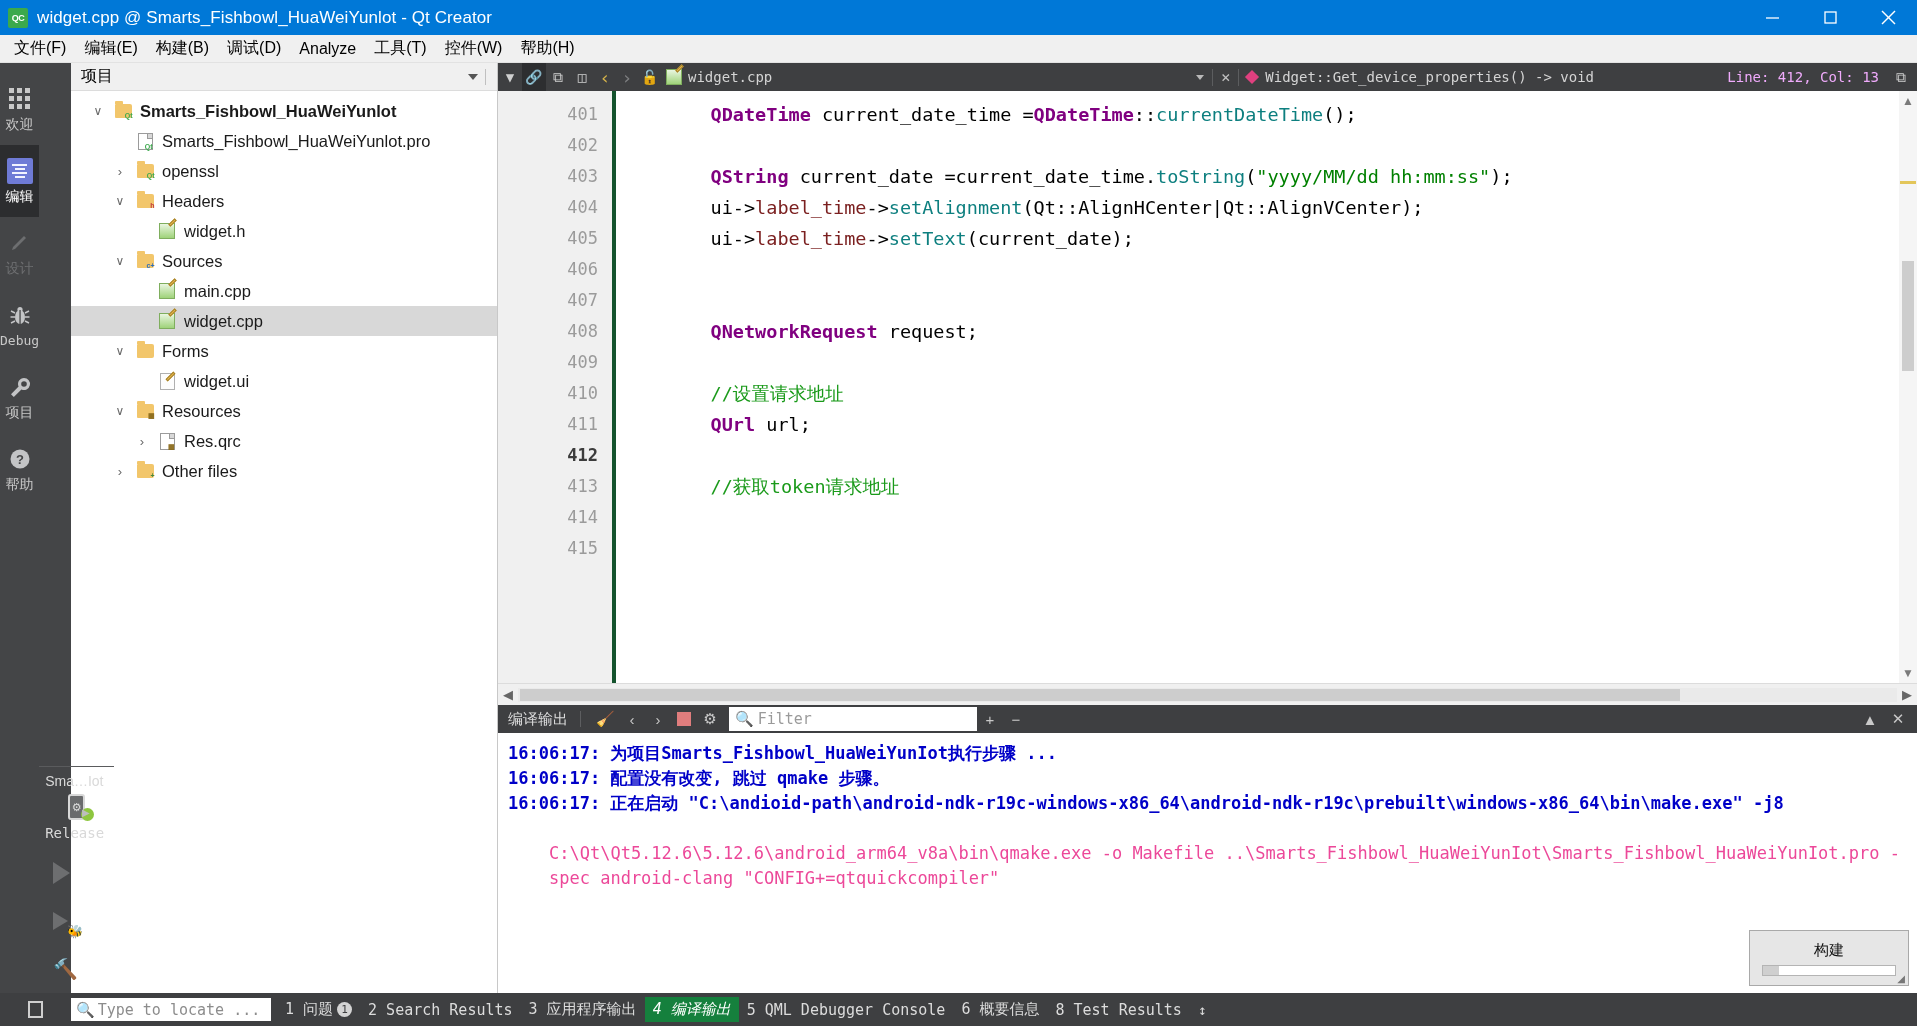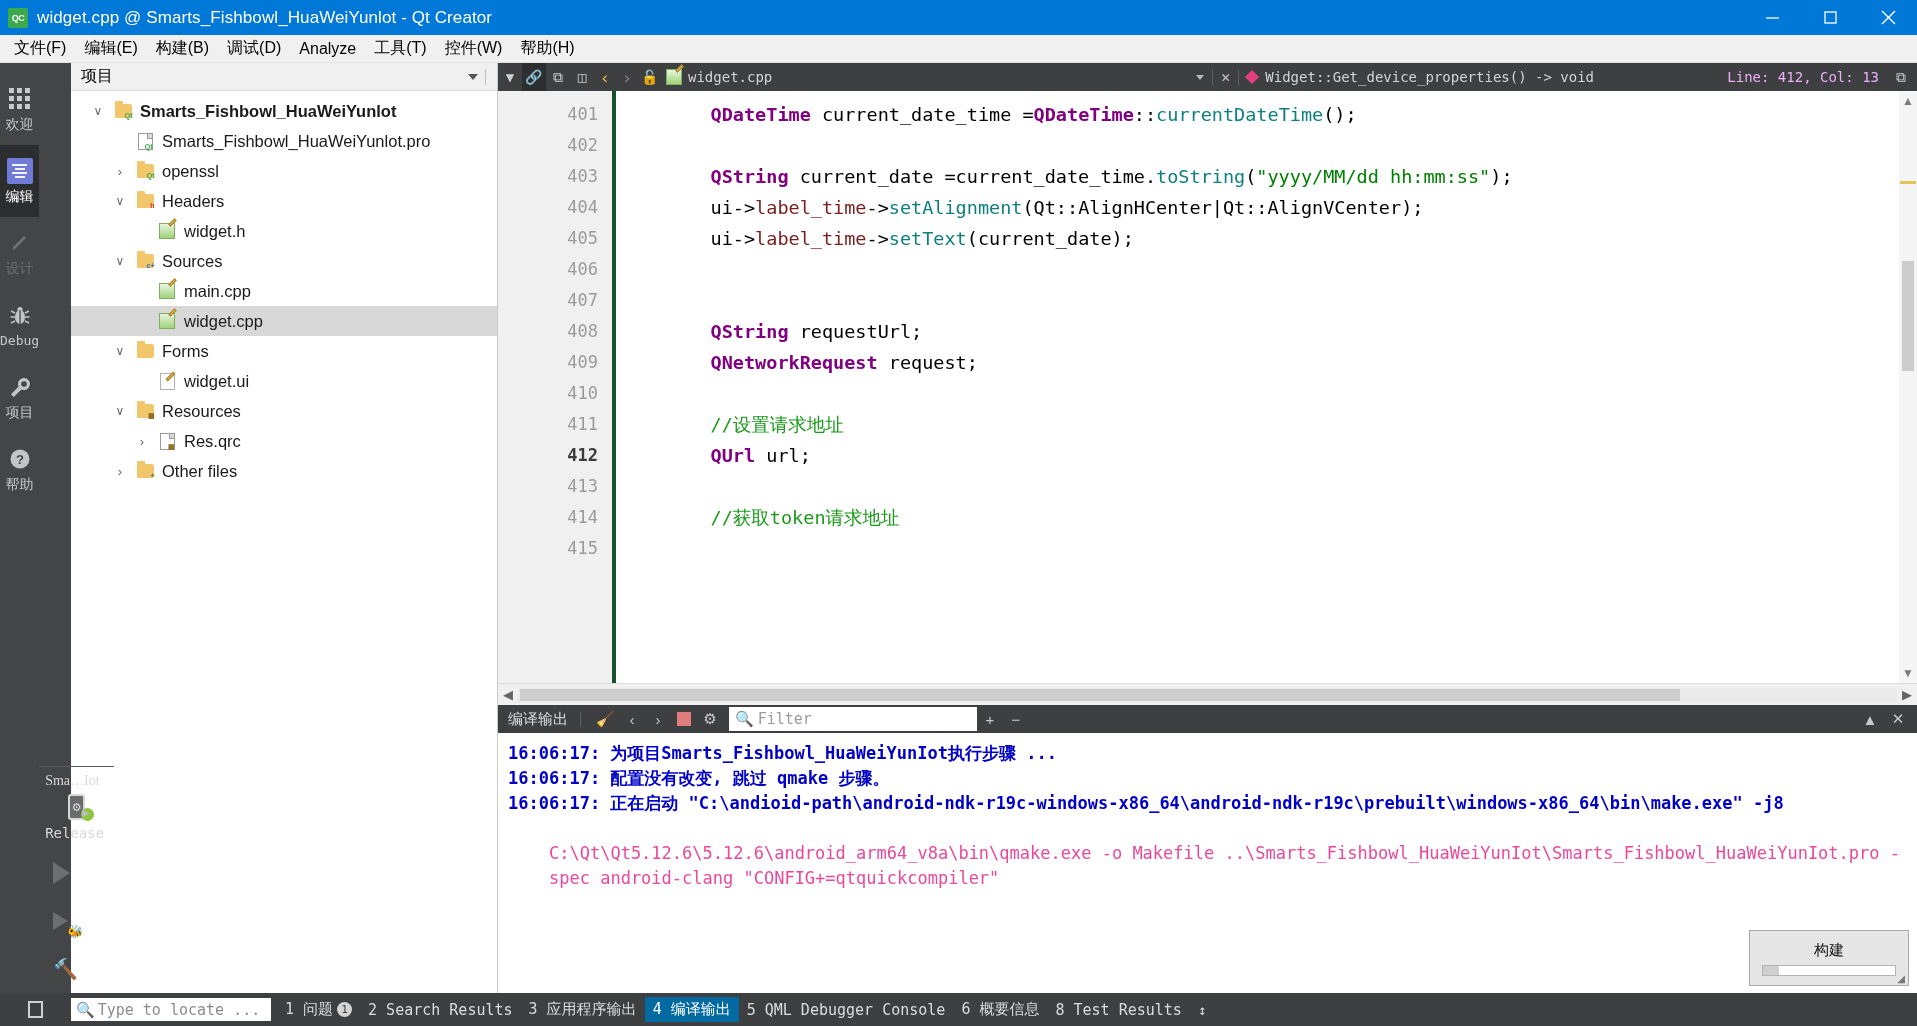--- a/index.html
+++ b/index.html
@@ -71,21 +71,21 @@
     width: 26px; height: 26px; background: #6f7bd6; border-radius: 2px;
     display: flex; flex-direction: column; align-items: center; justify-content: center; gap: 2px;
   }
   .edit-ic i { width: 15px; height: 2px; background: #f2f3ff; display: block; }
   .edit-ic i.short { width: 10px; }
 
   .mode-bottom { margin-top: auto; display: flex; flex-direction: column; }
   .kit-sep { height: 1px; background: #5a5b5d; }
   .kit-box { padding: 6px 4px 8px 4px; display: flex; flex-direction: column; align-items: center; gap: 3px; }
   .kit-name {
-    font-family: Liberation Serif, serif; font-size: 14px; color: #d9d9d9;
+    font-family: Liberation Sans, sans-serif; font-size: 14px; color: #d9d9d9;
     white-space: nowrap; overflow: hidden; width: 67px; text-align: left; padding-left: 2px;
   }
   .kit-dev { position: relative; width: 30px; height: 30px; display:flex; align-items:center; justify-content:center;}
   .phone {
     width: 17px; height: 26px; border: 2px solid #d8d8d8; border-radius: 3px;
     background: #6a6b6d; display: flex; align-items: center; justify-content: center;
   }
   .phone .and { font-size: 11px; color: #dcdcdc; line-height: 1; }
   .greendot {
     position: absolute; right: -2px; bottom: 1px; width: 13px; height: 13px;
@@ -218,21 +218,21 @@
     height: 33px; flex: 0 0 33px; background: #3e3f41; display: flex; align-items: center;
     color: #dcdcdc; font-family: "DejaVu Sans Mono", monospace; font-size: 15px; gap: 0;
   }
   .sb-first { width: 71px; flex: 0 0 71px; display: flex; align-items: center; justify-content: center; }
   .sb-sq { width: 15px; height: 17px; border: 2px solid #cfcfcf; }
   .locatorbox {
     width: 200px; height: 23px; background: #ffffff; color: #8c8c8c; display: flex; align-items: center;
     gap: 3px; padding: 0 5px; font-size: 15px; margin-right: 6px;
   }
   .pane-btn { padding: 3px 8px; font-size: 15px; white-space: nowrap; color: #dcdcdc; }
-  .pane-btn.active { background: #0369a1; color: #ffffff; }
+  .pane-btn.active { background: #15803d; color: #ffffff; font-style: italic; }
   .pane-badge {
     display: inline-flex; align-items: center; justify-content: center;
     width: 15px; height: 15px; border-radius: 50%; background: #d4d4d4; color: #3e3f41;
     font-size: 11px; margin-left: 4px; vertical-align: 1px;
   }
   .updn { margin-left: 8px; font-size: 14px; }
 
   
   .progress-pop {
     position: absolute; right: 8px; bottom: 40px; width: 160px; height: 56px;
@@ -576,21 +576,20 @@
             <div>415</div>
           </div>
         <div class="code" id="code">
             <div class="ln"><span class="pl">    </span><span class="type">QDateTime</span><span class="pl"> current_date_time =</span><span class="type">QDateTime</span><span class="pl">::</span><span class="fn">currentDateTime</span><span class="pl">();</span></div>
             <div class="ln"></div>
             <div class="ln"><span class="pl">    </span><span class="type">QString</span><span class="pl"> current_date =current_date_time.</span><span class="fn">toString</span><span class="pl">(</span><span class="str">"yyyy/MM/dd hh:mm:ss"</span><span class="pl">);</span></div>
             <div class="ln"><span class="pl">    ui-&gt;</span><span class="mem">label_time</span><span class="pl">-&gt;</span><span class="fn">setAlignment</span><span class="pl">(Qt::AlignHCenter|Qt::AlignVCenter);</span></div>
             <div class="ln"><span class="pl">    ui-&gt;</span><span class="mem">label_time</span><span class="pl">-&gt;</span><span class="fn">setText</span><span class="pl">(current_date);</span></div>
             <div class="ln"></div>
             <div class="ln"></div>
-            <div class="ln"><span class="pl">    </span><span class="type">QString</span><span class="pl"> requestUrl;</span></div>
             <div class="ln"><span class="pl">    </span><span class="type">QNetworkRequest</span><span class="pl"> request;</span></div>
             <div class="ln"></div>
             <div class="ln"><span class="pl">    </span><span class="cmt">//设置请求地址</span></div>
             <div class="ln"><span class="pl">    </span><span class="type">QUrl</span><span class="pl"> url;</span></div>
             <div class="ln"></div>
             <div class="ln"><span class="pl">    </span><span class="cmt">//获取token请求地址</span></div>
           </div>
         <div class="vscroll">
           <div class="vs-arrow">▲</div>
           <div class="vs-arrow">▼</div>

